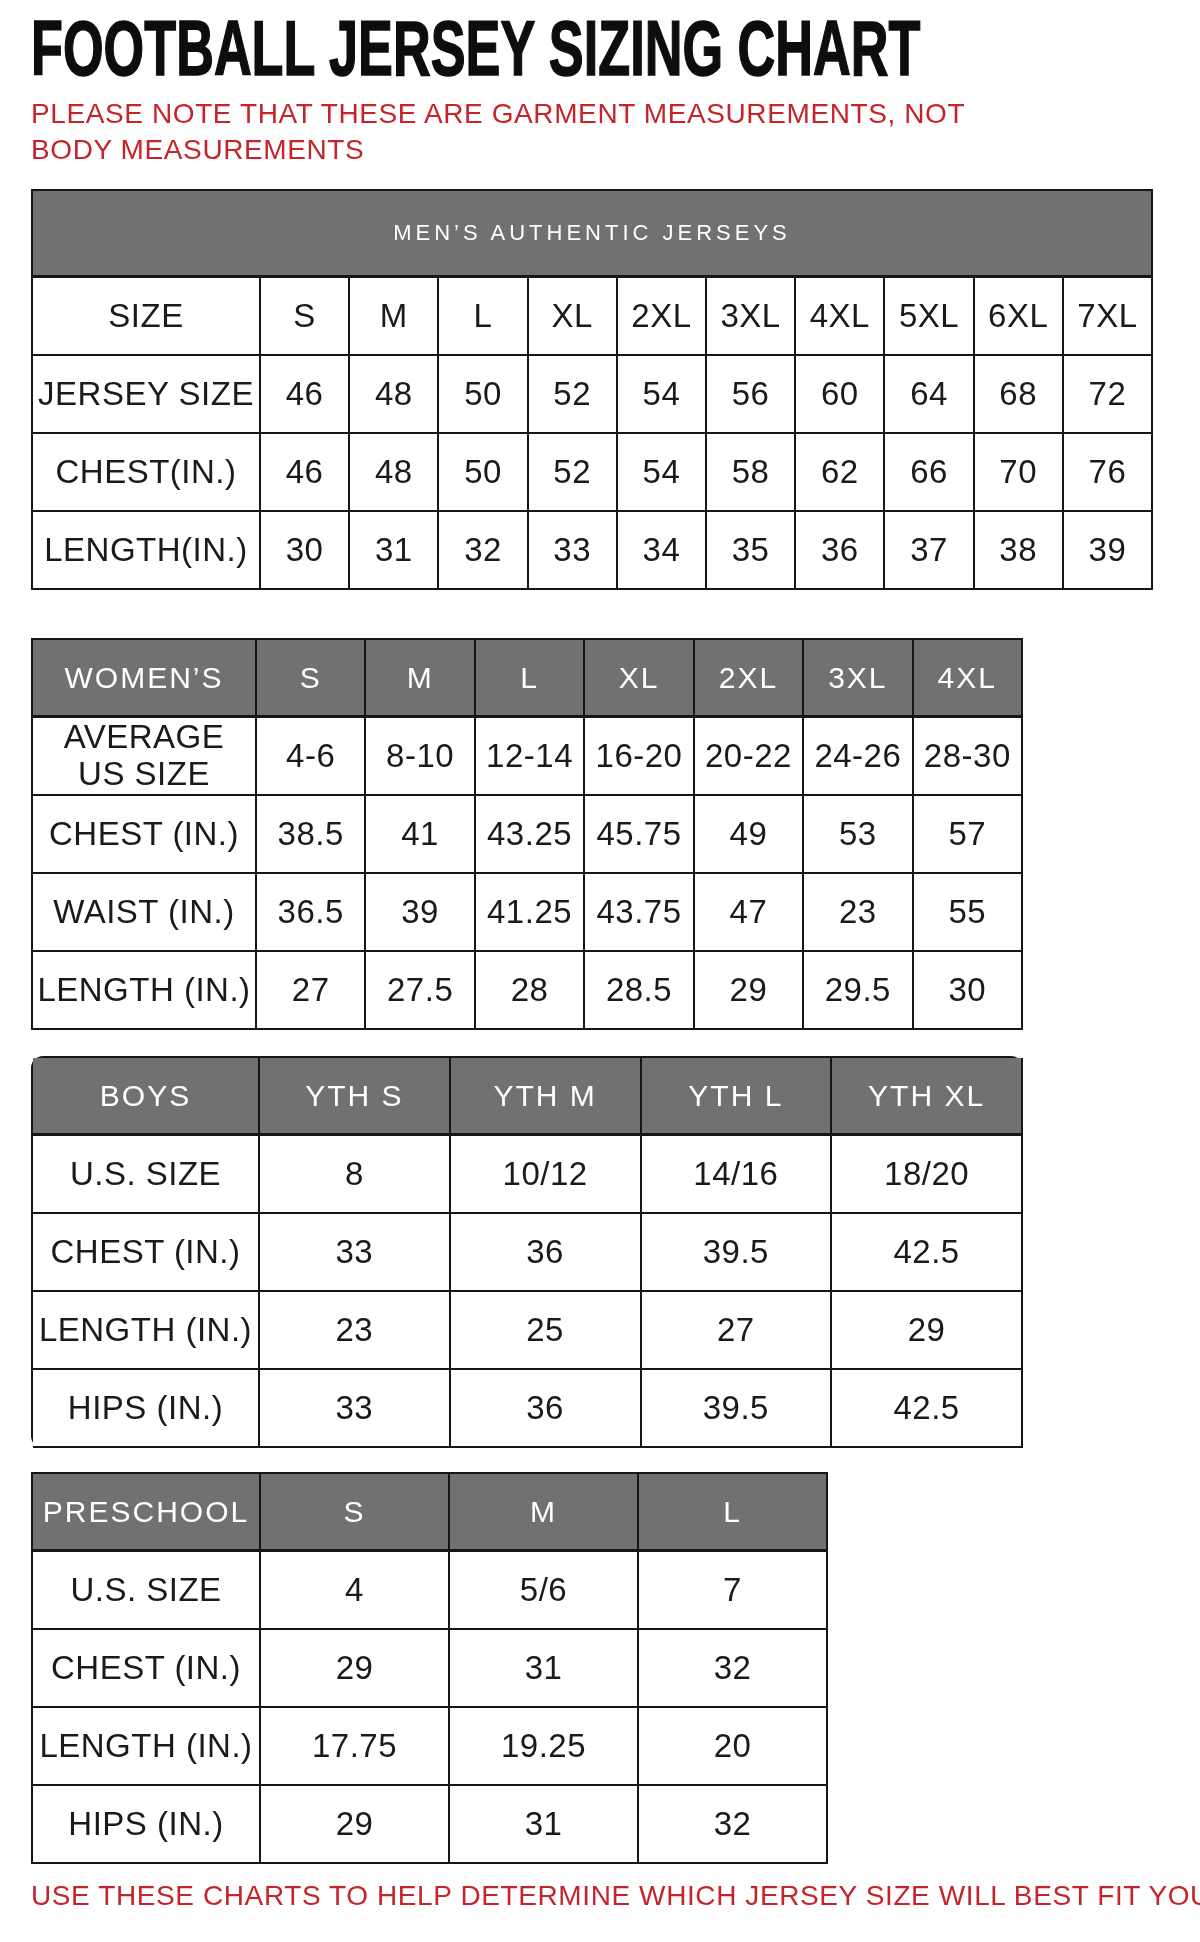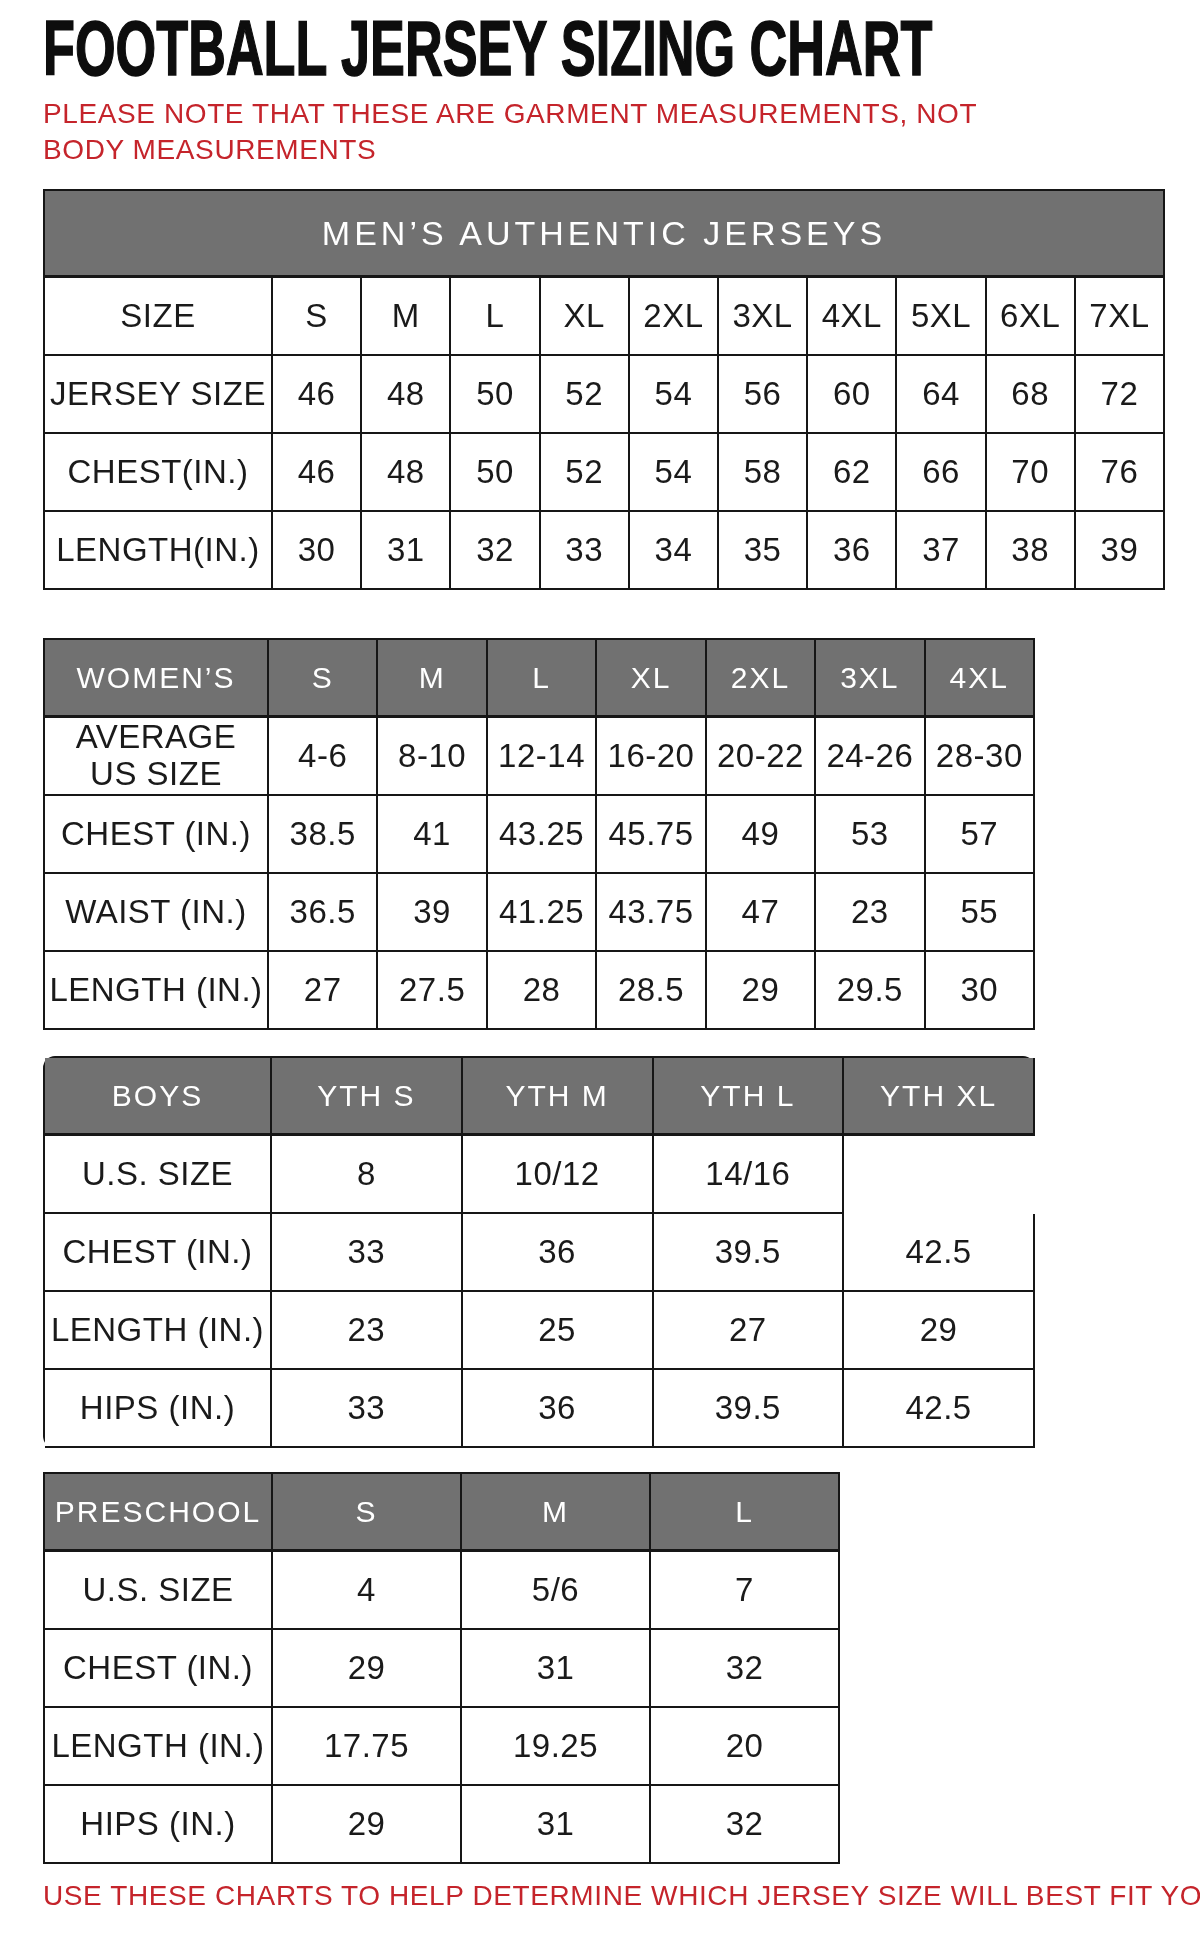--- a/index.html
+++ b/index.html
@@ -7,21 +7,21 @@
     --gray:#717171;
     --line:#161616;
     --ink:#1a1a1a;
   }
   html,body{margin:0;padding:0;}
   body{
     width:1200px;height:1942px;background:#ffffff;
     font-family:"Liberation Sans","DejaVu Sans",sans-serif;color:var(--ink);
     overflow:hidden;
   }
-  .doc{padding:16px 40px 0 43px;}
+  .doc{padding:16px 40px 0 31px;}
   .title{
     margin:0;font-size:78px;line-height:.84;font-weight:bold;color:#0d0d0d;
     white-space:nowrap;transform:scaleX(.67);transform-origin:0 50%;
     -webkit-text-stroke:1.5px #0d0d0d;letter-spacing:0;
   }
   .note{
     margin:14px 0 0 0;max-width:945px;
     font-size:28px;line-height:1.32;letter-spacing:.6px;color:var(--red);
   }
   .tbl{border-left:2px solid var(--line);border-top:2px solid var(--line);}
@@ -37,21 +37,21 @@
   .c{
     border-right:2px solid var(--line);border-bottom:2px solid var(--line);
     height:78px;display:flex;align-items:center;justify-content:center;
     font-size:33px;letter-spacing:.5px;text-align:center;line-height:1.12;
     background:#fff;padding:0 4px;box-sizing:border-box;
   }
   .banner{
     border-right:2px solid var(--line);border-bottom:3px solid var(--line);
     height:84px;background:var(--gray);color:#fff;
     display:flex;align-items:center;justify-content:center;
-    font-size:34px;letter-spacing:4px;
+    font-size:22px;letter-spacing:4px;
   }
   .head .c{
     background:var(--gray);color:#fff;font-size:30px;letter-spacing:2px;
     border-bottom-width:3px;
   }
   .footer{
     margin:16px 0 0 0;font-size:28px;letter-spacing:.6px;color:var(--red);
     white-space:nowrap;
   }
 </style>
@@ -178,20 +178,21 @@
       <div class="c">YTH S</div>
       <div class="c">YTH M</div>
       <div class="c">YTH L</div>
       <div class="c">YTH XL</div>
     </div>
     <div class="row">
       <div class="c">U.S. SIZE</div>
       <div class="c">8</div>
       <div class="c">10/12</div>
       <div class="c">14/16</div>
+      <div class="c">18/20</div>
     </div>
     <div class="row">
       <div class="c">CHEST (IN.)</div>
       <div class="c">33</div>
       <div class="c">36</div>
       <div class="c">39.5</div>
       <div class="c">42.5</div>
     </div>
     <div class="row">
       <div class="c">LENGTH (IN.)</div>

